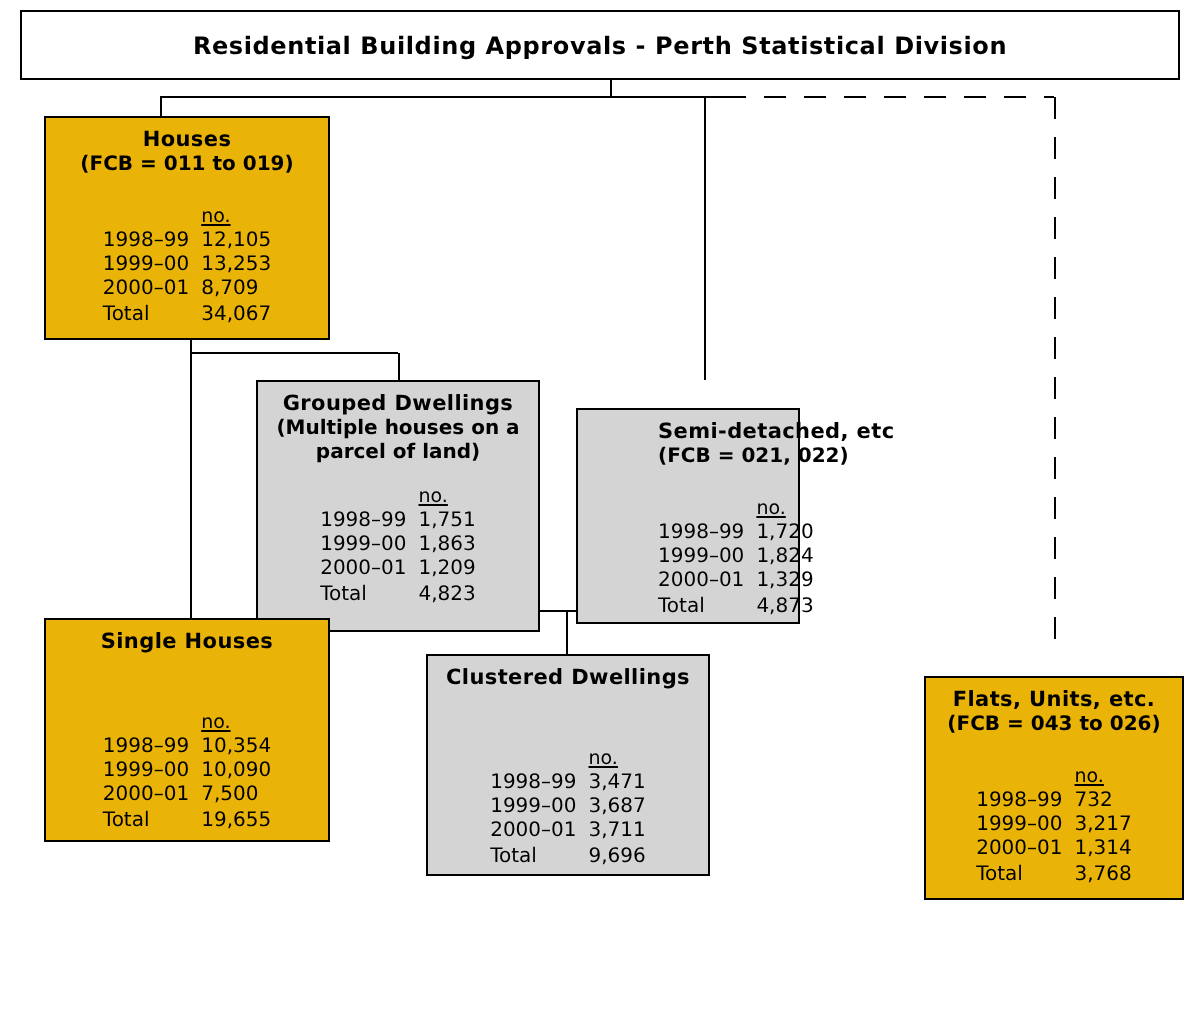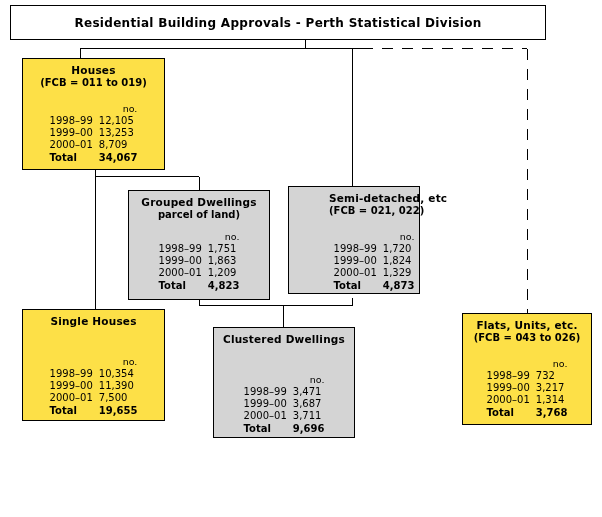--- a/index.html
+++ b/index.html
@@ -13,21 +13,21 @@
   #canvas{position:relative;width:602px;height:517px;}
 
   
   #lines{position:absolute;left:0;top:0;width:602px;height:517px;}
 
   
   .node{
     position:absolute;
     border:1px solid #000000;
     box-sizing:border-box;
-    background:#fde047;
+    background:#eab308;
     text-align:center;
     padding-top:5px;
   }
   .node.shaded{background:#d4d4d4;}
 
   .node-title{
     font-size:10.5px;
     font-weight:bold;
     letter-spacing:.2px;
     line-height:13px;
@@ -43,28 +43,28 @@
   
   .stats{
     margin:0 auto;
     border-collapse:collapse;
     font-size:10px;
     line-height:12px;
   }
   .stats td{padding:0;white-space:nowrap;}
   .stats td.yr{text-align:left;padding-right:6px;}
   .stats td.val{text-align:left;}
-  .stats tr.unit td.val{text-align:right;font-size:9.5px;}
-  .stats tr.total td{font-weight:bold;padding-top:1px;}
+  .stats tr.unit td.val{text-align:left;font-size:9.5px;text-decoration:underline;}
+  .stats tr.total td{font-weight:normal;padding-top:1px;}
   .stats tr.total td.yr{text-align:left;}
 
   
   #title-box{
     position:absolute;
-    left:10px;top:5px;width:536px;height:35px;
+    left:10px;top:5px;width:580px;height:35px;
     border:1px solid #000000;
     box-sizing:border-box;
     display:flex;align-items:center;justify-content:center;
     background:#ffffff;
   }
   #title-text{
     font-size:12px;font-weight:bold;letter-spacing:.3px;white-space:nowrap;
   }
 </style>
 </head>
@@ -126,22 +126,23 @@
         <td class="val">8,709</td>
       </tr>
       <tr class="total">
         <td class="yr">Total</td>
         <td class="val">34,067</td>
       </tr>
     </tbody>
       </table>
   </div>
 
-  <div class="node shaded" style="left:128px;top:190px;width:142px;height:110px;">
+  <div class="node shaded" style="left:128px;top:190px;width:142px;height:126px;">
     <div class="node-title">Grouped Dwellings</div>
+    <div class="node-sub">(Multiple houses on  a</div>
     <div class="node-sub">parcel of land)</div>
     <table class="stats" style="margin-top:10px;">
       <tbody>
           <tr class="unit">
         <td class="yr"></td>
         <td class="val">no.</td>
       </tr>
       <tr>
         <td class="yr">1998–99</td>
         <td class="val">1,751</td>
@@ -155,21 +156,21 @@
         <td class="val">1,209</td>
       </tr>
       <tr class="total">
         <td class="yr">Total</td>
         <td class="val">4,823</td>
       </tr>
     </tbody>
       </table>
   </div>
 
-  <div class="node shaded" style="left:288px;top:186px;width:132px;height:108px;padding-left:40px;">
+  <div class="node shaded" style="left:288px;top:204px;width:112px;height:108px;padding-left:40px;">
     <div class="node-title">Semi-detached, etc</div>
     <div class="node-sub">(FCB = 021, 022)</div>
     <table class="stats" style="margin-top:14px;">
       <tbody>
           <tr class="unit">
         <td class="yr"></td>
         <td class="val">no.</td>
       </tr>
       <tr>
         <td class="yr">1998–99</td>
@@ -198,21 +199,21 @@
           <tr class="unit">
         <td class="yr"></td>
         <td class="val">no.</td>
       </tr>
       <tr>
         <td class="yr">1998–99</td>
         <td class="val">10,354</td>
       </tr>
       <tr>
         <td class="yr">1999–00</td>
-        <td class="val">11,390</td>
+        <td class="val">10,090</td>
       </tr>
       <tr>
         <td class="yr">2000–01</td>
         <td class="val">7,500</td>
       </tr>
       <tr class="total">
         <td class="yr">Total</td>
         <td class="val">19,655</td>
       </tr>
     </tbody>
@@ -240,21 +241,21 @@
         <td class="val">3,711</td>
       </tr>
       <tr class="total">
         <td class="yr">Total</td>
         <td class="val">9,696</td>
       </tr>
     </tbody>
       </table>
   </div>
 
-  <div class="node" style="left:462px;top:313px;width:130px;height:112px;">
+  <div class="node" style="left:462px;top:338px;width:130px;height:112px;">
     <div class="node-title">Flats, Units, etc.</div>
     <div class="node-sub">(FCB = 043 to 026)</div>
     <table class="stats" style="margin-top:14px;">
       <tbody>
           <tr class="unit">
         <td class="yr"></td>
         <td class="val">no.</td>
       </tr>
       <tr>
         <td class="yr">1998–99</td>

